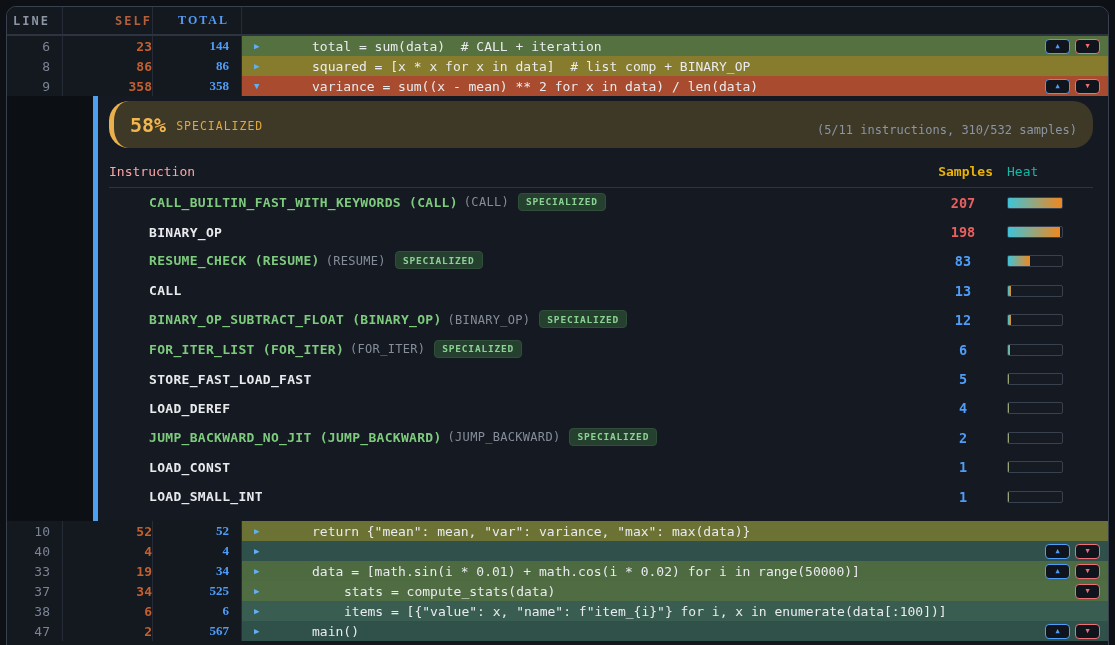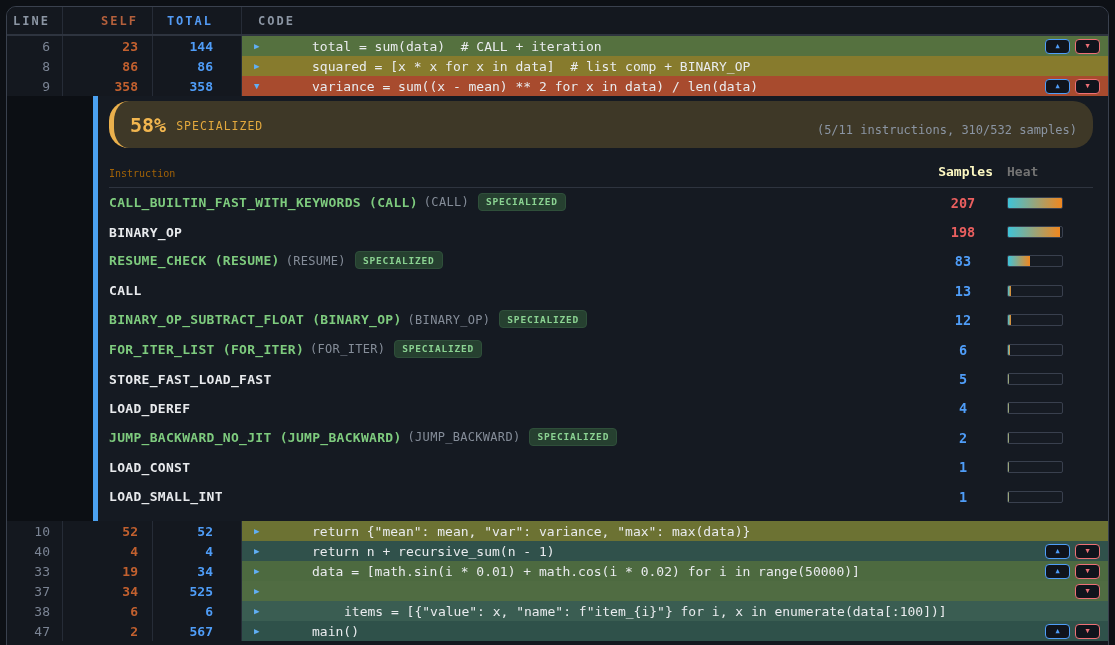--- a/index.html
+++ b/index.html
@@ -12,26 +12,26 @@
     background:#14181f;
   }
 
   
   .hdr-row{ display:flex; height:29px; align-items:center;
             border-bottom:2px solid #2e343f; background:#14181f; }
   .hdr-cell{ font-size:12px; font-weight:bold; letter-spacing:2px; color:#8b95a3; }
   .col-line{ width:56px;  flex:0 0 56px;  text-align:right; padding-right:12px;
              border-right:1px solid #262c37; height:100%; display:flex;
              align-items:center; justify-content:flex-end; }
-  .col-self{ width:90px;  flex:0 0 90px;  text-align:right; padding-right:14px;
+  .col-self{ width:90px;  flex:0 0 90px;  text-align:right; padding-right:0;
              border-right:1px solid #262c37; height:100%; display:flex;
              align-items:center; justify-content:flex-end; }
-  .col-total{ width:89px; flex:0 0 89px;  text-align:right; padding-right:28px;
+  .col-total{ width:89px; flex:0 0 89px;  text-align:right; padding-right:12px;
              border-right:1px solid #262c37; height:100%; display:flex;
-             align-items:center; justify-content:flex-end; }
+             align-items:center; justify-content:flex-end;font-family:Liberation Serif, serif; }
   .col-code{ flex:1; height:100%; display:flex; align-items:center; padding-left:16px; }
   .hdr-self{ color:#b5603c; }
   .hdr-total{ color:#539bf5; }
 
   .code-row{ display:flex; height:20px; }
   .code-row .col-line{ color:#7b8494; font-size:13px; }
   .code-row .col-self{ color:#c2602f; font-size:13px; font-weight:bold;text-align:center; }
   .code-row .col-total{ color:#4f9df8; font-size:13px; font-weight:bold; }
   .code-cell{ flex:1; position:relative; display:flex; align-items:center;
               padding-left:0; padding-right:8px; cursor:pointer; }
@@ -54,27 +54,27 @@
 
   #spec-banner{ height:47px; background:#3e3827; border-left:5px solid #eab04c;
                 border-radius:20px; display:flex; align-items:center; padding:9px 16px; }
   #spec-pct{ color:#f2b64f; font-size:20px; font-weight:bold; }
   #spec-label{ color:#e3a83d; font-size:11.5px; letter-spacing:1px; margin-left:10px;
                position:relative; top:1px; }
   #spec-detail{ margin-left:auto; color:#8b95a3; font-size:12px;margin-top:11px; }
 
   .instr-hdr{ display:flex; align-items:flex-end; height:40px; padding-bottom:8px;
               border-bottom:1px solid #2e343f; }
-  .instr-hdr .ih-name{ flex:1; color:#a16207; font-size:10px; }
-  .instr-hdr .ih-samples{ flex:0 0 60px; text-align:right; color:#fef9c3;
+  .instr-hdr .ih-name{ flex:1; color:#fca5a5; font-size:13px; }
+  .instr-hdr .ih-samples{ flex:0 0 60px; text-align:right; color:#eab308;
                           font-size:13px; font-weight:bold; }
-  .instr-hdr .ih-heat{ flex:0 0 86px; margin-left:14px; color:#737373;
-                       font-size:13px; font-weight:bold; }
-
-  .instr-row{ display:flex; align-items:center; height:29.4px; }
+  .instr-hdr .ih-heat{ flex:0 0 86px; margin-left:14px; color:#14b8a6;
+                       font-size:13px; font-weight:normal; }
+
+  .instr-row{ display:flex; align-items:center; height:29.4px;margin-left:40px; }
   .instr-name{ flex:1; font-size:13px; font-weight:bold; color:#e8eaed;
                letter-spacing:.3px; white-space:nowrap; }
   .instr-name.specialized{ color:#7ecb7e; }
   .instr-base{ color:#858d99; font-weight:normal; font-size:12px; margin-left:6px; }
   .spec-badge{ display:inline-block; margin-left:9px; background:#264030;
                border:1px solid #2f4f3a; color:#8bd392; font-size:9.5px;
                font-weight:bold; letter-spacing:.8px; padding:2.5px 7px;
                border-radius:4px; position:relative; top:-1px; }
   .instr-samples{ flex:0 0 60px; text-align:center; font-size:13.5px; font-weight:bold; }
   .instr-samples.hot{ color:#ea5f5f; }
@@ -87,21 +87,20 @@
 </style>
 </head>
 <body>
 
 <div id="profiler-window">
 
   <div class="hdr-row">
     <div class="hdr-cell col-line">LINE</div>
     <div class="hdr-cell col-self hdr-self">SELF</div>
     <div class="hdr-cell col-total hdr-total">TOTAL</div>
-    <div class="hdr-cell col-code">CODE</div>
   </div>
 
   <div id="top-rows">
       <div class="code-row">
         <div class="col-line">6</div>
         <div class="col-self">23</div>
         <div class="col-total">144</div>
         <div class="code-cell" style="background: rgb(85, 113, 63);">
           <span class="expander">▶</span>
           <span class="code-text">total = sum(data)  # CALL + iteration</span>
@@ -243,21 +242,20 @@
           <span class="code-text">return {"mean": mean, "var": variance, "max": max(data)}</span>
           <div class="row-spacer"></div>
         </div>
       </div>
       <div class="code-row">
         <div class="col-line">40</div>
         <div class="col-self">4</div>
         <div class="col-total">4</div>
         <div class="code-cell" style="background: rgb(48, 81, 75);">
           <span class="expander">▶</span>
-          <span class="code-text">return n + recursive_sum(n - 1)</span>
           <div class="row-spacer"></div>
           <div class="hotbtn up">▲</div>
           <div class="hotbtn down">▼</div>
         </div>
       </div>
       <div class="code-row">
         <div class="col-line">33</div>
         <div class="col-self">19</div>
         <div class="col-total">34</div>
         <div class="code-cell" style="background: rgb(77, 106, 64);">
@@ -267,20 +265,21 @@
           <div class="hotbtn up">▲</div>
           <div class="hotbtn down">▼</div>
         </div>
       </div>
       <div class="code-row">
         <div class="col-line">37</div>
         <div class="col-self">34</div>
         <div class="col-total">525</div>
         <div class="code-cell" style="background: rgb(80, 108, 66);">
           <span class="expander">▶</span>
+          <span class="code-text indented">stats = compute_stats(data)</span>
           <div class="row-spacer"></div>
           <div class="hotbtn down">▼</div>
         </div>
       </div>
       <div class="code-row">
         <div class="col-line">38</div>
         <div class="col-self">6</div>
         <div class="col-total">6</div>
         <div class="code-cell" style="background: rgb(58, 93, 82);">
           <span class="expander">▶</span>

